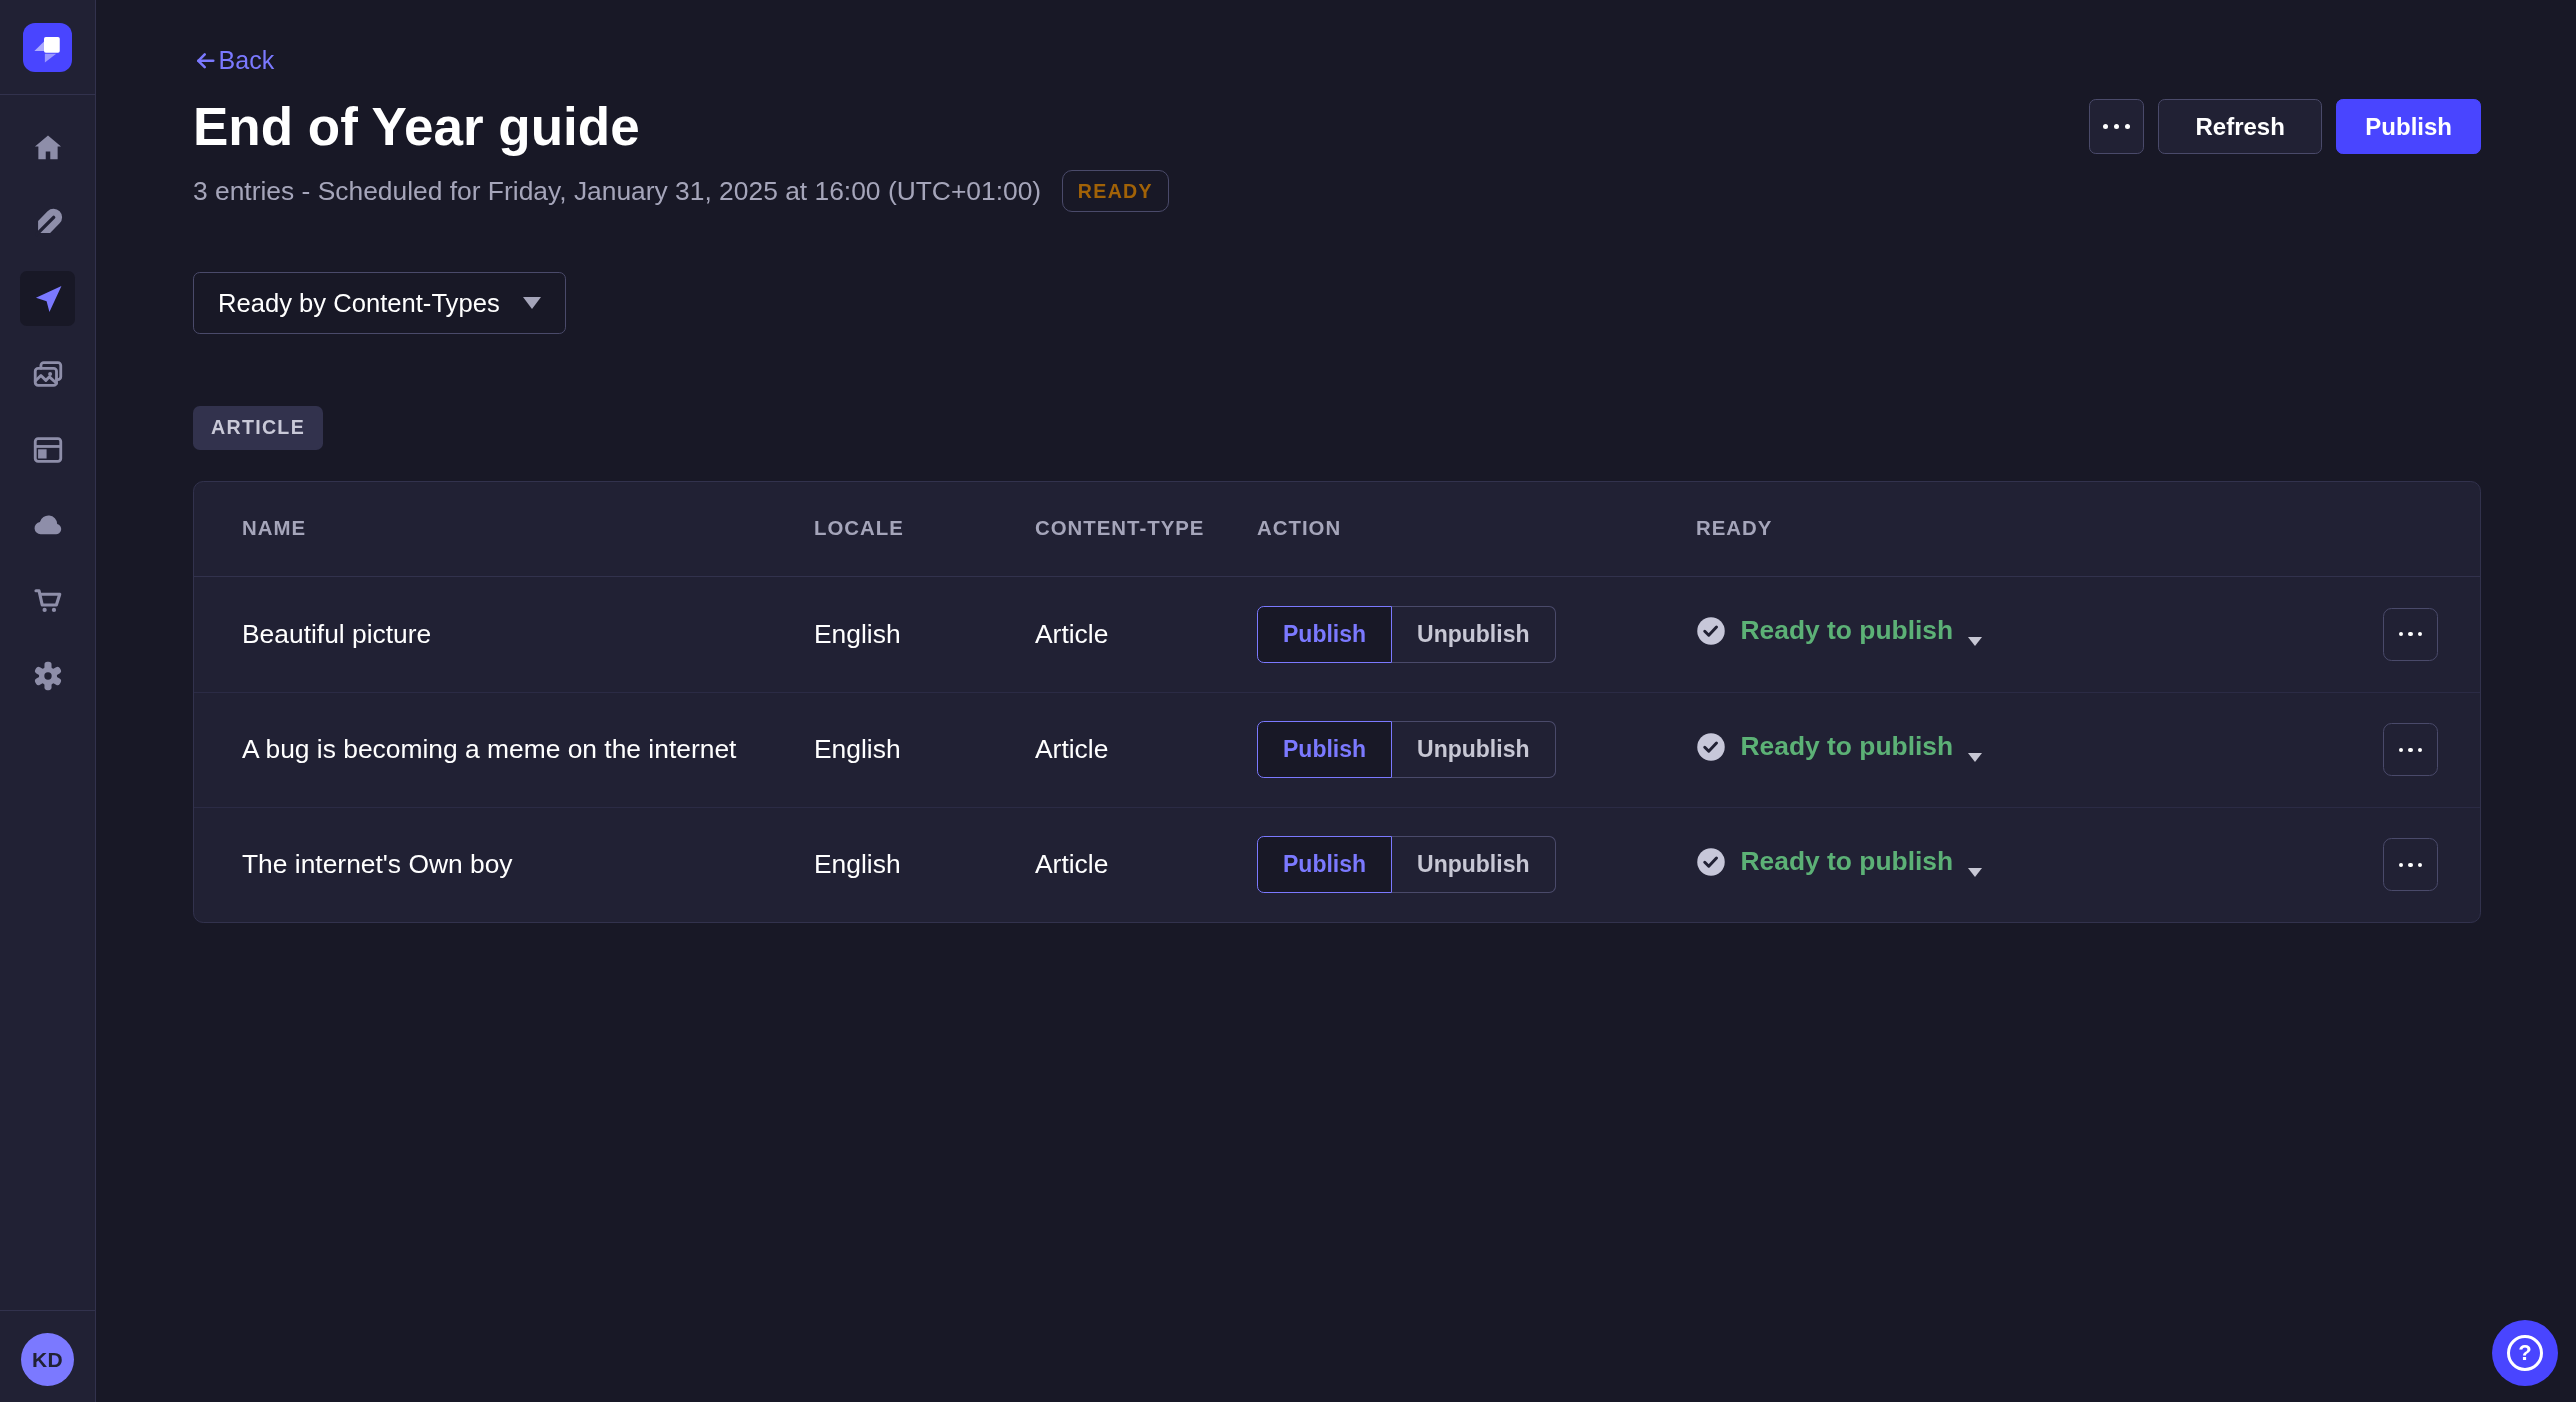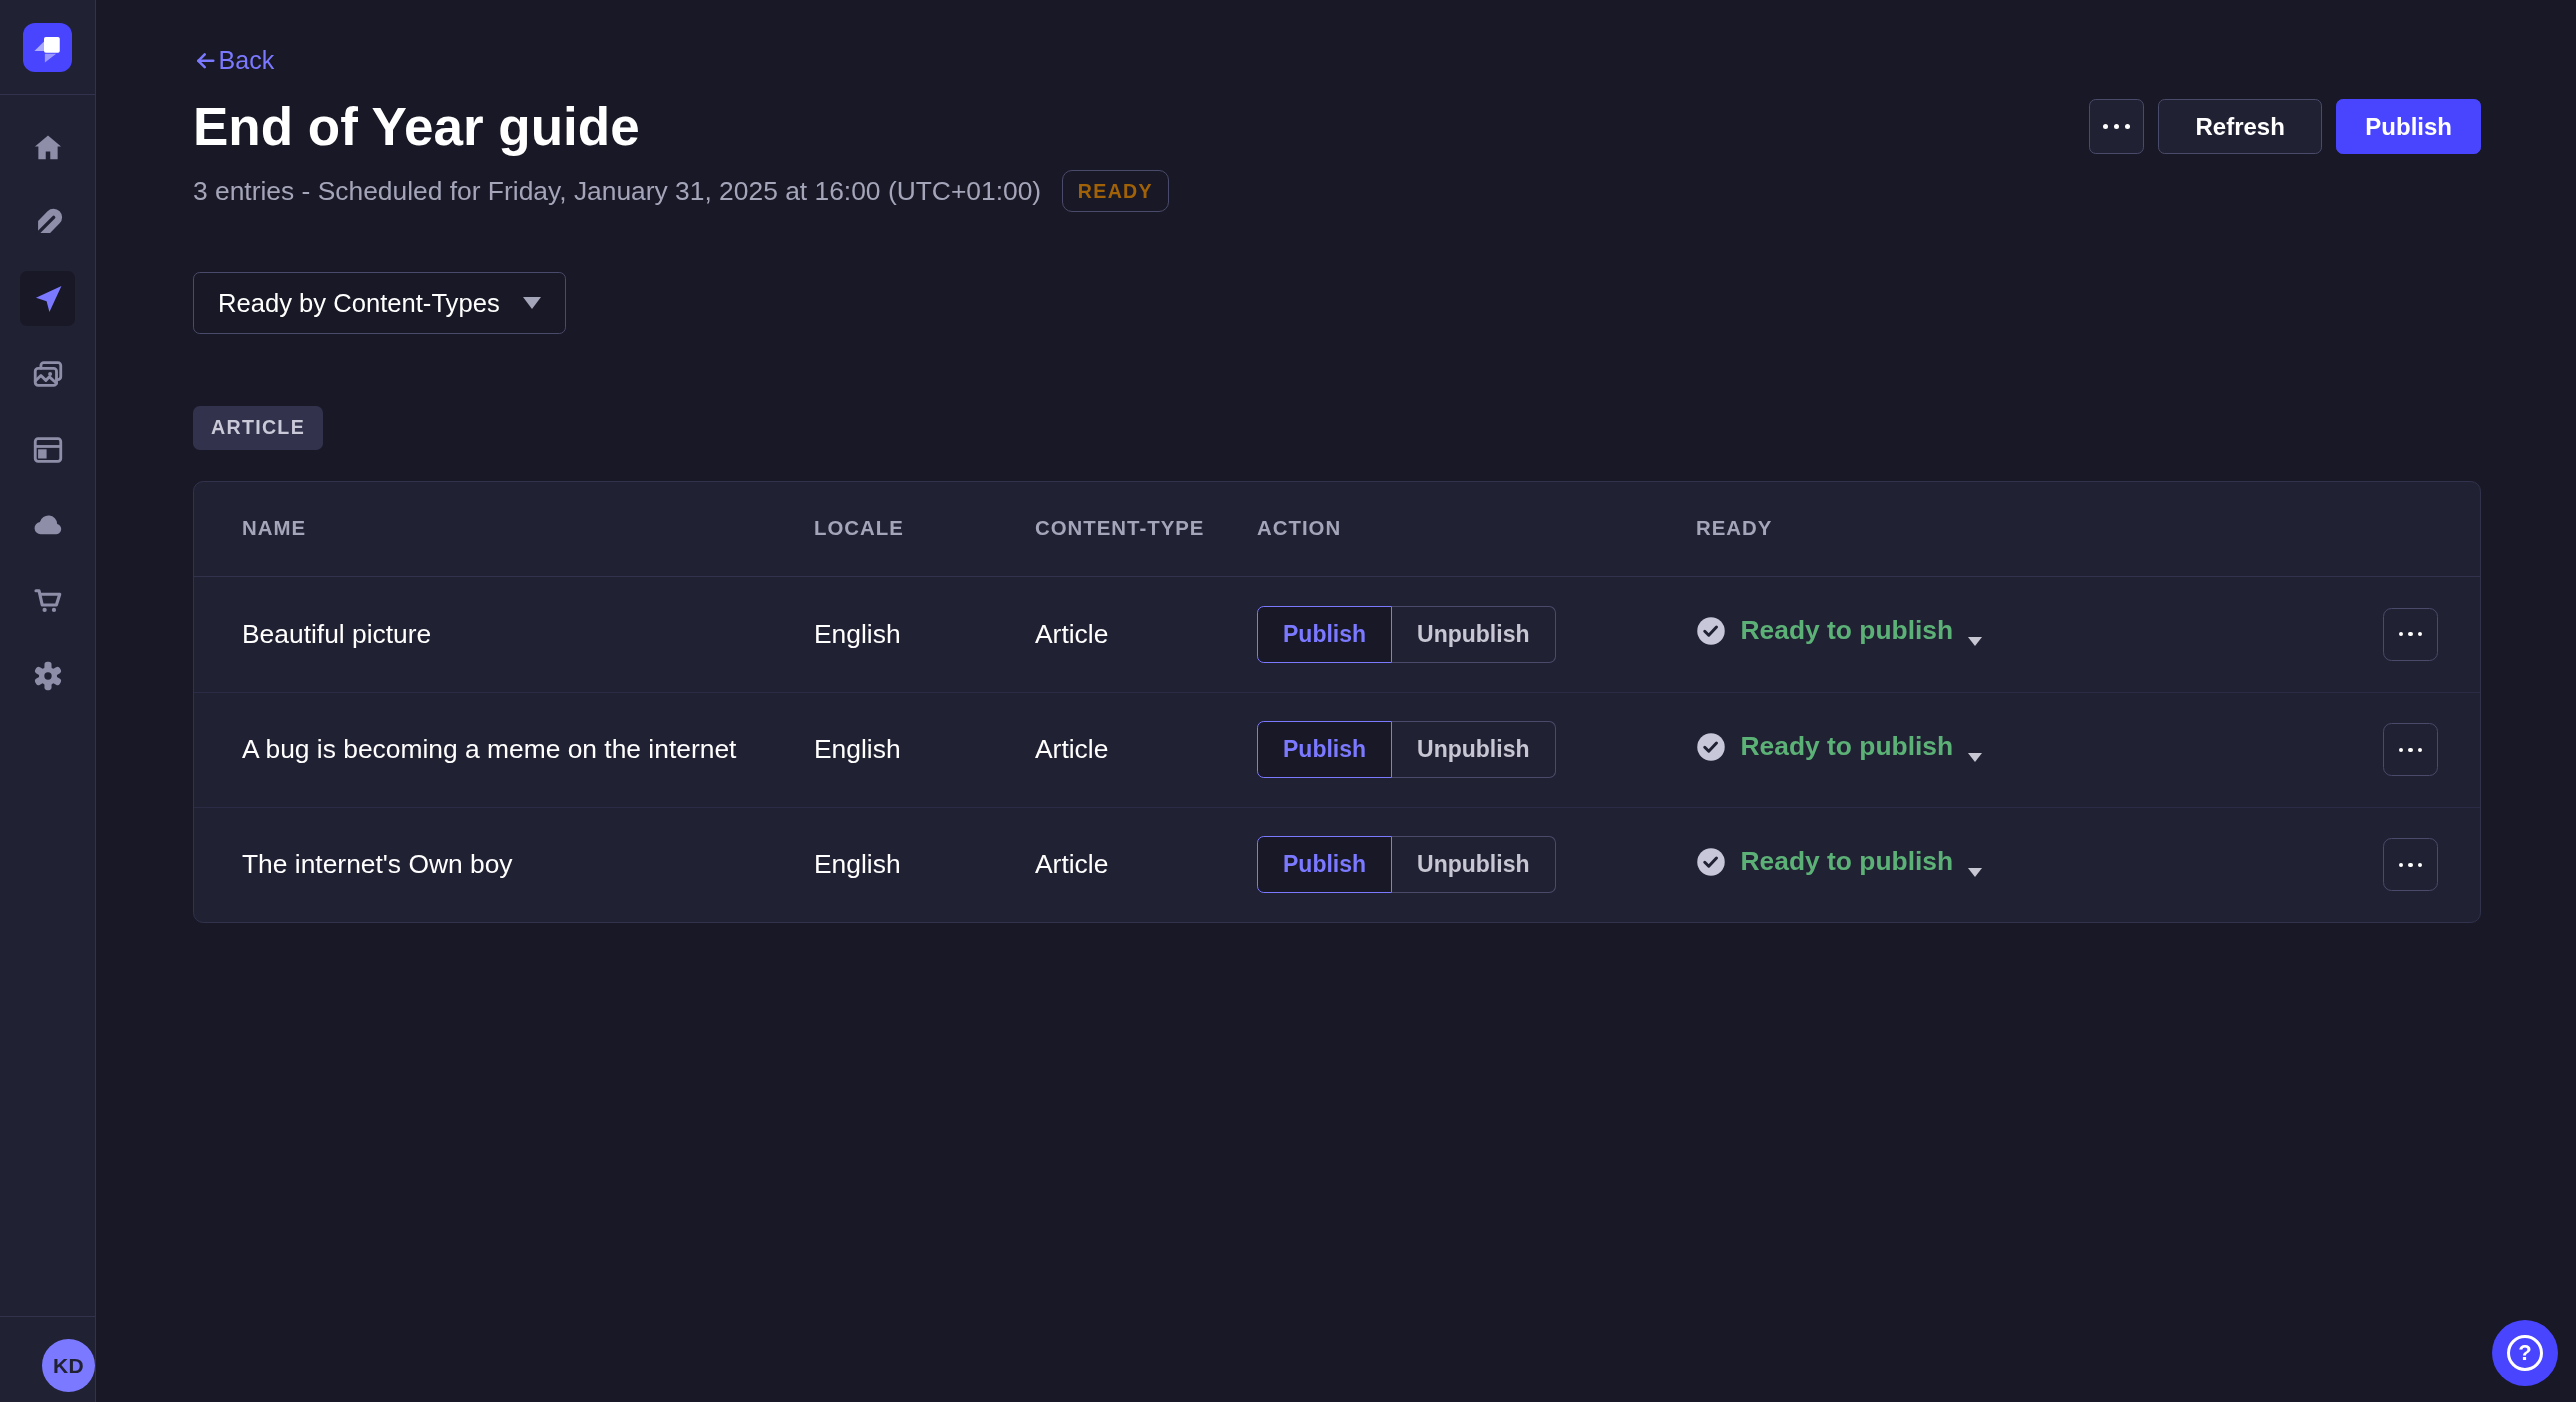--- a/index.html
+++ b/index.html
@@ -29,21 +29,21 @@
   }
   .side-nav { margin-top: 25.6px; display: flex; flex-direction: column; gap: 20.4px; align-items: center; }
   .nav-btn {
     width: 55px; height: 55px; border-radius: 6.8px; border: none; background: transparent;
     display: flex; align-items: center; justify-content: center; color: #8e8ea9;
   }
   .nav-btn svg { width: 34px; height: 34px; display: block; }
   .nav-btn.active { background: #181826; color: #7b79ff; }
   .sidebar-bottom {
     margin-top: auto; width: 100%; border-top: 0.9px solid #32324d;
-    padding: 22px 0 10px; display: flex; justify-content: flex-end;
+    padding: 22px 0 16px; display: flex; justify-content: center;
   }
   .avatar {
     width: 53px; height: 53px; border-radius: 50%; border: none;
     background: #7b79ff; color: #212134; font-size: 21px; font-weight: 700;
     display: flex; align-items: center; justify-content: center; letter-spacing: 0.4px;
   }
 
   
   .main { margin-left: 96px; padding: 46px 95px 0 97px; }
 

